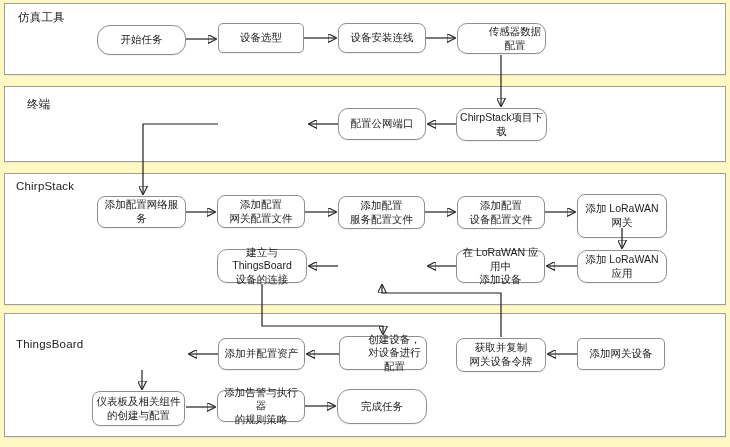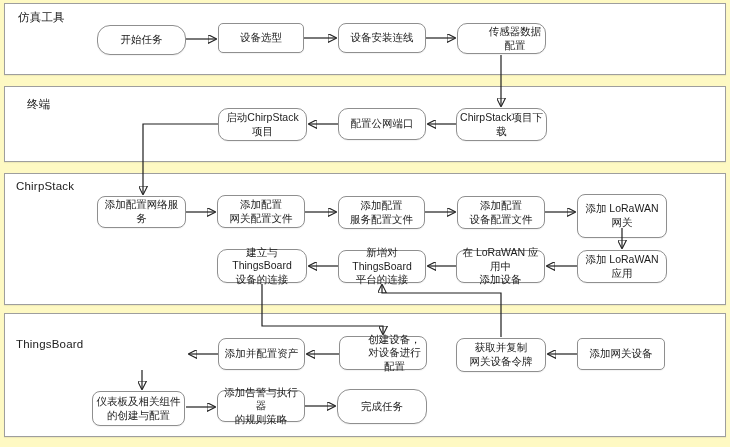--- a/index.html
+++ b/index.html
@@ -48,35 +48,32 @@
   <div class="lane-label" style="left:16px;top:180px;">ChirpStack</div>
   <div class="lane-label" style="left:16px;top:338px;">ThingsBoard</div>
 
   <div class="node r12" style="left:97px;top:25px;width:89px;height:30px;">开始任务</div>
   <div class="node r5" style="left:218px;top:23px;width:86px;height:30px;">设备选型</div>
   <div class="node" style="left:338px;top:23px;width:88px;height:30px;">设备安装连线</div>
   <div class="node r10" style="left:457px;top:23px;width:89px;height:31px;padding-left:30px;">传感器数据配置</div>
 
   <div class="node r10" style="left:456px;top:108px;width:91px;height:33px;">ChirpStack项目下载</div>
   <div class="node r10" style="left:338px;top:108px;width:88px;height:32px;">配置公网端口</div>
-  <div class="node r10" style="left:218px;top:108px;width:89px;height:33px;">启动ChirpStack项目</div>
 
   <div class="node" style="left:97px;top:196px;width:89px;height:32px;">添加配置网络服务</div>
   <div class="node" style="left:217px;top:195px;width:88px;height:33px;">添加配置
 网关配置文件</div>
   <div class="node" style="left:338px;top:196px;width:87px;height:33px;">添加配置
 服务配置文件</div>
   <div class="node" style="left:457px;top:196px;width:88px;height:33px;">添加配置
 设备配置文件</div>
   <div class="node" style="left:577px;top:194px;width:90px;height:44px;">添加 LoRaWAN 网关</div>
   <div class="node r10" style="left:577px;top:250px;width:90px;height:33px;">添加 LoRaWAN 应用</div>
   <div class="node" style="left:456px;top:250px;width:89px;height:33px;">在 LoRaWAN 应用中
 添加设备</div>
-  <div class="node" style="left:338px;top:250px;width:88px;height:33px;">新增对ThingsBoard
-平台的连接</div>
   <div class="node r10" style="left:217px;top:249px;width:90px;height:34px;">建立与ThingsBoard
 设备的连接</div>
 
   <div class="node" style="left:218px;top:338px;width:87px;height:32px;">添加并配置资产</div>
   <div class="node" style="left:339px;top:336px;width:88px;height:34px;padding-left:26px;">创建设备，
 对设备进行配置</div>
   <div class="node r5" style="left:577px;top:338px;width:88px;height:32px;">添加网关设备</div>
   <div class="node" style="left:456px;top:338px;width:90px;height:34px;">获取并复制
 网关设备令牌</div>
   <div class="node" style="left:92px;top:391px;width:93px;height:35px;">仪表板及相关组件

